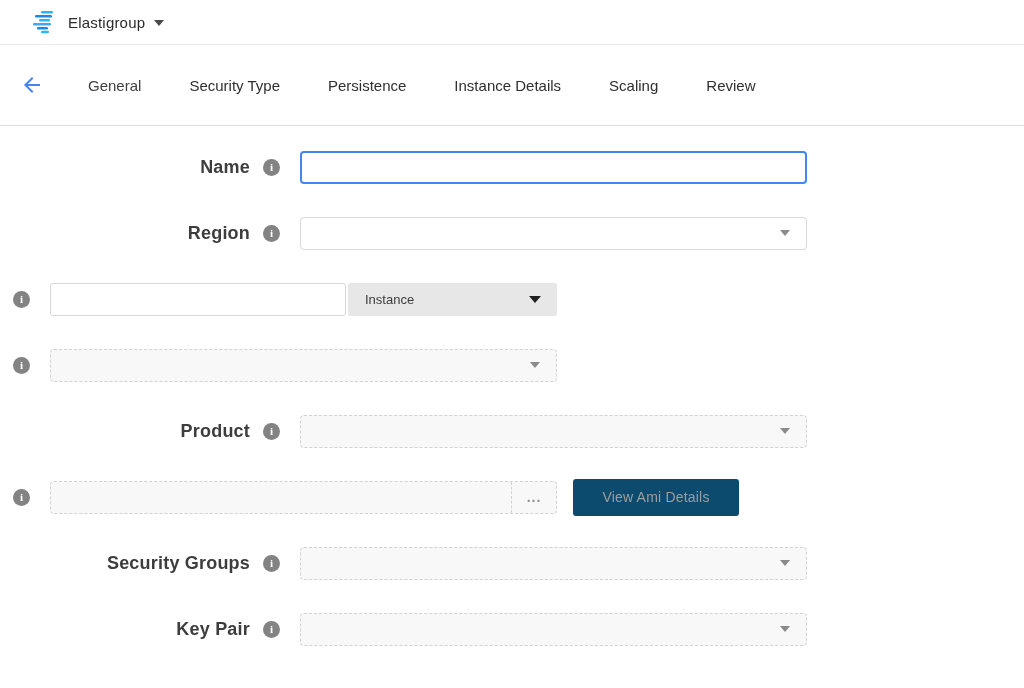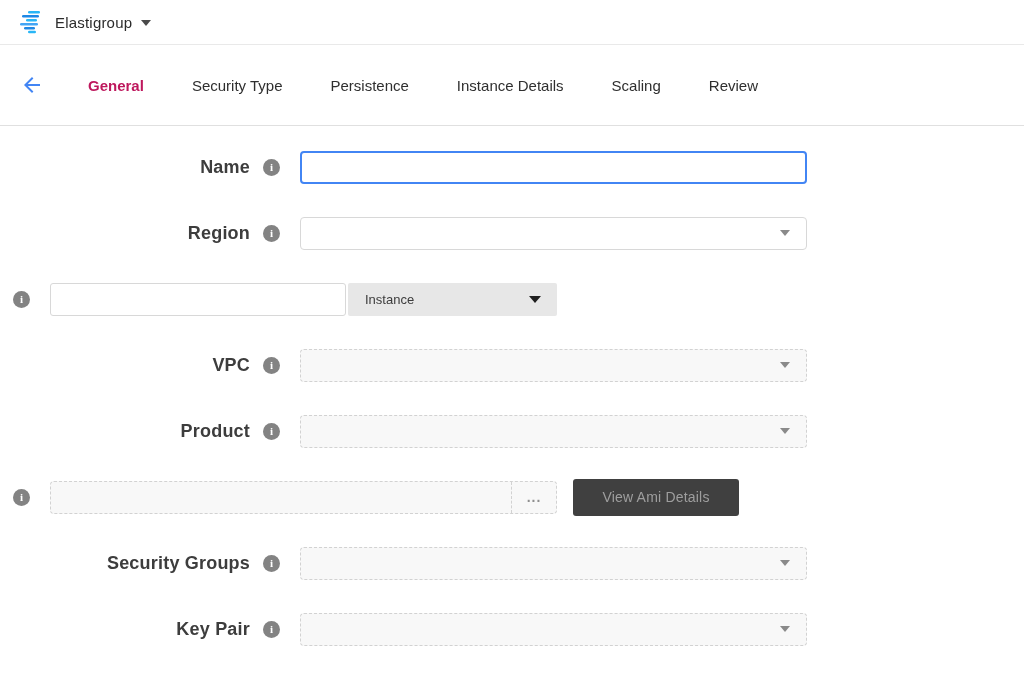--- a/index.html
+++ b/index.html
@@ -1,35 +1,35 @@
 <!DOCTYPE html>
 <html><head>
 <meta charset="utf-8">
 <style>
   * { margin: 0; padding: 0; box-sizing: border-box; }
   html, body { width: 1024px; height: 688px; background: #ffffff; overflow: hidden;
     font-family: "Liberation Sans", sans-serif; }
 
   
-  .app-header { height: 45px; display: flex; align-items: center; padding: 0 19px;
+  .app-header { height: 45px; display: flex; align-items: center; padding: 0 32px;
     border-bottom: 1px solid #e9e9e9; background: #fff; }
   .logo { width: 26px; height: 24px; margin-right: 10px; }
   .app-title { font-size: 15px; color: #2b2b2b; letter-spacing: .2px; }
   .title-caret { width: 0; height: 0; margin-left: 9px; margin-top: 2px;
     border-left: 5px solid transparent; border-right: 5px solid transparent;
     border-top: 6px solid #4a4a4a; }
 
   
   .tab-bar { height: 81px; display: flex; align-items: center;
     border-bottom: 1px solid #e0e0e0; background: #fff; }
   .back-btn { width: 64px; display: flex; justify-content: center; align-items: center;
     cursor: pointer; }
   .tabs { display: flex; align-items: center; }
   .tab { padding: 0 24px; font-size: 15px; color: #2f2f2f; cursor: pointer; }
-  .tab.active { color: #be185d; font-weight: bold; }
+  .tab.active { color: #404040; }
 
   
   .form-area { padding-top: 22px; }
   .form-row { display: flex; align-items: center; margin-bottom: 28px; height: 38px; }
   .row-label { width: 250px; text-align: right; font-size: 18px; font-weight: bold;
     color: #3d3d3d; letter-spacing: .2px; }
   .info-icon { width: 17px; height: 17px; margin-left: 13px; border-radius: 50%;
     background: #838383; color: #ffffff; font-size: 11px; font-weight: bold;
     display: flex; align-items: center; justify-content: center; flex: none;
     font-family: "Liberation Serif", serif; }
@@ -54,21 +54,21 @@
   .unit-select .caret { border-top-color: #1f1f1f; border-left-width: 6px;
     border-right-width: 6px; border-top-width: 7px; margin-top: -3px; }
 
   .picker { width: 100%; height: 100%; border: 1px dashed #d2d2d2; border-radius: 4px;
     background: #f8f8f8; display: flex; }
   .picker-main { flex: 1; }
   .picker-ellipsis { width: 45px; border-left: 1px dashed #d2d2d2; display: flex;
     align-items: center; justify-content: center; color: #8f8f8f; font-size: 14px;
     letter-spacing: 1px; font-weight: bold; }
 
-  .side-btn { margin-left: 16px; width: 166px; height: 37px; background: #404040;
+  .side-btn { margin-left: 16px; width: 166px; height: 37px; background: #0c4a6e;
     border: none; border-radius: 3px; color: #9e9e9e; font-size: 14px;
     font-family: "Liberation Sans", sans-serif; letter-spacing: .2px; }
 </style>
 </head>
 <body>
 
 <header class="app-header">
   <svg class="logo" viewBox="0 0 26 24">
     <rect x="9" y="1" width="12" height="2.6" rx="1.3" fill="#29b6f6"></rect>
     <rect x="3" y="5" width="17" height="2.6" rx="1.3" fill="#1e88e5"></rect>
@@ -124,21 +124,20 @@
         <input class="capacity-input" type="text" value="" style="">
         <div class="unit-select">
           <span>Instance</span>
           <span class="caret"></span>
         </div>
       </div>
     </div>
   </div>
 
   <div class="form-row">
-    <span class="row-label">VPC</span>
     <span class="info-icon">i</span>
     <div class="control">
       <div class="select disabled">
         <span class="caret"></span>
       </div>
     </div>
   </div>
 
   <div class="form-row">
     <span class="row-label">Product</span>

